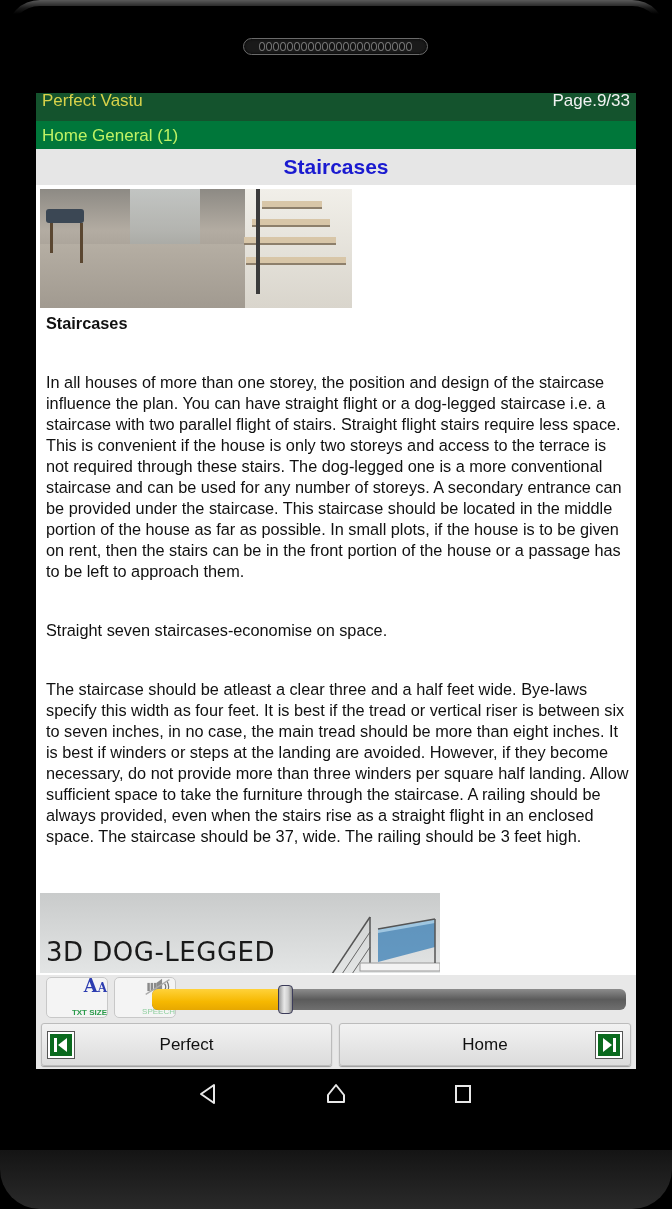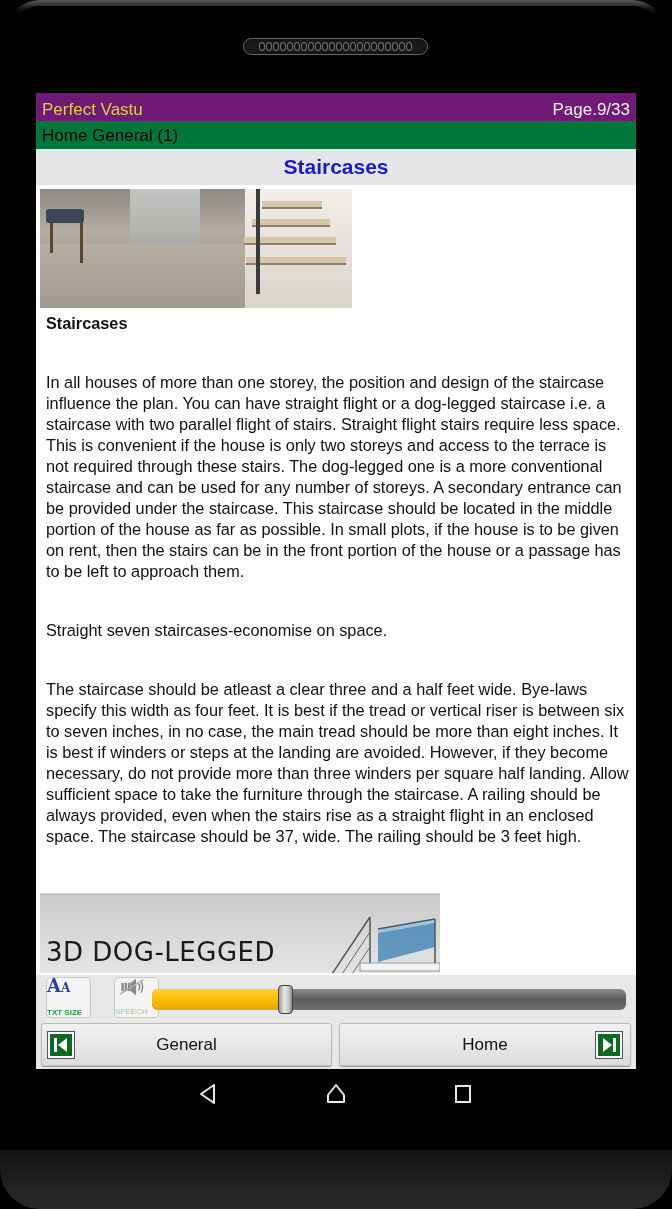--- a/index.html
+++ b/index.html
@@ -31,30 +31,30 @@
     background: linear-gradient(#141414, #2a2a2a);
     border-radius: 0 0 40px 40px;
   }
 
   
   .screen {
     position: absolute; left: 36px; top: 93px; width: 600px; height: 976px;
     background: #fff; overflow: hidden;
   }
   .header-bar {
-    height: 28px; background: #701a75; display: flex; align-items: flex-end;
-    justify-content: space-between; padding: 0 6px 1px 6px;
+    height: 28px; background: #14532d; display: flex; align-items: flex-end;
+    justify-content: space-between; padding: 0 6px 10px 6px;
   }
   .app-title { color: #d7d24a; font-size: 17px; }
   .page-indicator { color: #f2f2f2; font-size: 17px; margin-left: 11px; }
   .category-bar {
     height: 28px; background: #00773a; display: flex; align-items: center;
     padding: 2px 6px 0 6px;
   }
-  .category-title { color: #000000; font-size: 17px; }
+  .category-title { color: #bef264; font-size: 17px; }
   .topic-bar {
     height: 36px; background: #e6e6e6; display: flex; align-items: center; justify-content: center;
   }
   .topic-title { color: #1a1ad0; font-size: 21px; font-weight: bold; }
 
   .content { position: absolute; top: 92px; left: 0; width: 600px; height: 790px; overflow: hidden; }
   .hero-image {
     position: absolute; left: 4px; top: 4px; width: 312px; height: 119px; overflow: hidden;
     background: linear-gradient(180deg, #8d8a84 0%, #b3aca2 35%, #a49d93 60%, #958f87 100%);
   }
@@ -78,23 +78,23 @@
     position: absolute; left: 6px; top: 44px; font-family: "DejaVu Sans", sans-serif;
     font-size: 26px; color: #1a1a1a; letter-spacing: 0.5px;
   }
   .diagram-stair svg { position: absolute; left: 280px; top: 14px; }
 
   
   .controls {
     position: absolute; left: 0; top: 882px; width: 600px; height: 94px; background: #e8e8e8;
   }
   .icon-btn {
-    position: absolute; top: 2px; width: 45px; height: 41px; border-radius: 5px;
+    position: absolute; top: 2px; width: 62px; height: 41px; border-radius: 5px;
     background: #f4f4f4; border: 1px solid #c8c8c8;
-    display: flex; flex-direction: column; align-items: flex-start; justify-content: center;
+    display: flex; flex-direction: column; align-items: flex-end; justify-content: center;
   }
   .txt-size-btn { left: 10px; }
   .speech-btn { left: 78px; }
   .aa-glyph { font-family: "DejaVu Serif", serif; font-weight: bold; color: #2c3cb0; font-size: 18px; line-height: 18px; }
   .aa-glyph small { font-size: 12px; }
   .btn-caption { font-size: 8px; font-weight: bold; color: #2a9a4a; line-height: 10px; margin-top: 11px; }
   .speech-caption { color: #8fcf9f; font-weight: normal; }
   .speaker-glyph { width: 34px; height: 22px; }
 
   .slider-track {
@@ -240,21 +240,21 @@
       <div class="slider-thumb" style="left:calc(28% - 7px);"></div>
     </div>
 
     <div class="nav-btn prev-btn">
       <span class="nav-icon">
         <svg width="18" height="18" viewBox="0 0 18 18">
             <rect x="2" y="2" width="3" height="14" fill="#fff"></rect>
             <polygon points="15,2 15,16 6,9" fill="#fff"></polygon>
           </svg>
       </span>
-      <span class="nav-label">General</span>
+      <span class="nav-label">Perfect</span>
     </div>
     <div class="nav-btn next-btn">
       <span class="nav-label">Home</span>
       <span class="nav-icon">
         <svg width="18" height="18" viewBox="0 0 18 18">
             <polygon points="3,2 3,16 12,9" fill="#fff"></polygon>
             <rect x="13" y="2" width="3" height="14" fill="#fff"></rect>
           </svg>
       </span>
     </div>

